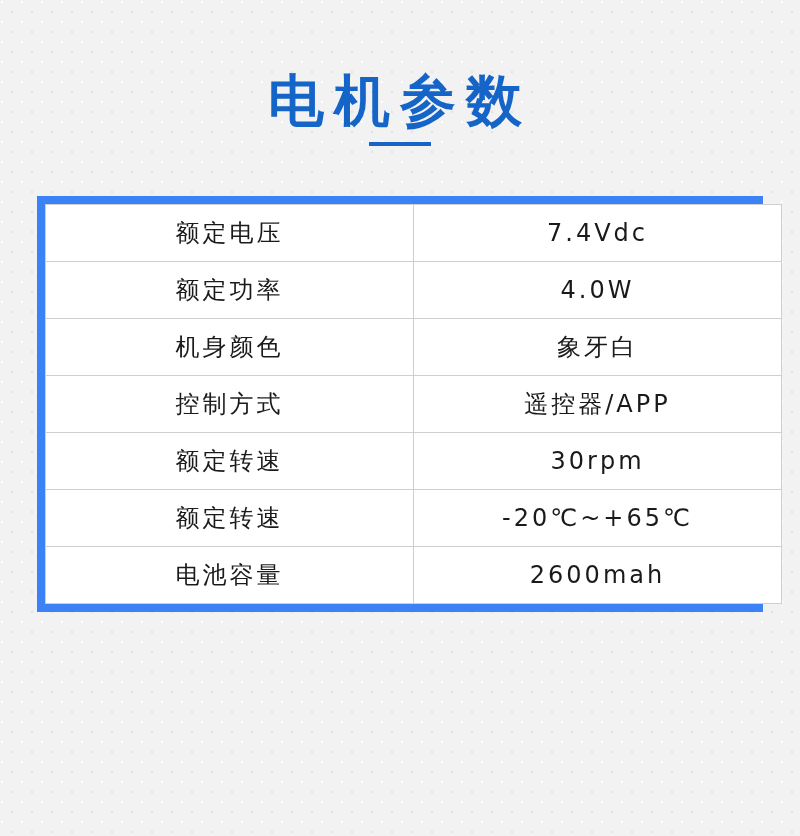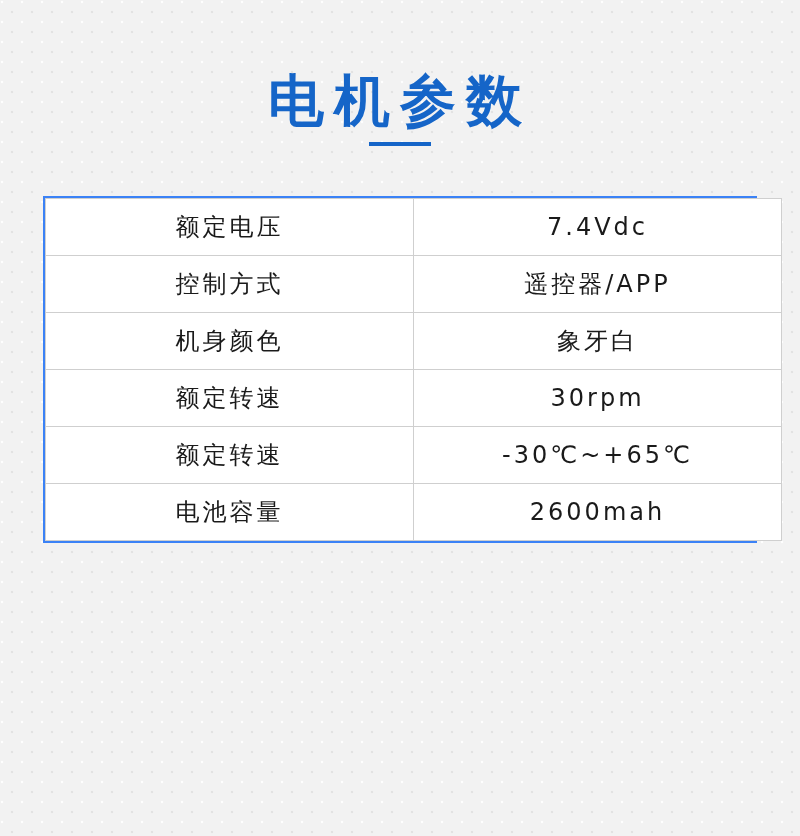--- a/index.html
+++ b/index.html
@@ -70,21 +70,21 @@
     letter-spacing: 3px;
     padding: 0 6px;
   }
   table.spec-table td.label-cell {
     width: 355px;
   }
   table.spec-table td.value-cell {
     width: 355px;
   }
   .outer-border {
-    border: 2px solid #3b82f6;
+    border: 8px solid #3b82f6;
   }
 </style>
 </head>
 <body>
 
 <div class="page">
 
   <div class="title-wrap">
     <div class="title">
       <span>电机参数</span>
@@ -93,34 +93,38 @@
   </div>
 
   <div class="spec-table-wrap outer-border">
     <table class="spec-table">
       <tbody>
         <tr>
           <td class="label-cell">额定电压</td>
           <td class="value-cell">7.4Vdc</td>
         </tr>
         <tr>
-          <td class="label-cell">控制方式</td>
-          <td class="value-cell">遥控器/APP</td>
+          <td class="label-cell">额定功率</td>
+          <td class="value-cell">4.0W</td>
         </tr>
         <tr>
           <td class="label-cell">机身颜色</td>
           <td class="value-cell">象牙白</td>
+        </tr>
+        <tr>
+          <td class="label-cell">控制方式</td>
+          <td class="value-cell">遥控器/APP</td>
         </tr>
         <tr>
           <td class="label-cell">额定转速</td>
           <td class="value-cell">30rpm</td>
         </tr>
         <tr>
           <td class="label-cell">额定转速</td>
-          <td class="value-cell">-30℃~+65℃</td>
+          <td class="value-cell">-20℃~+65℃</td>
         </tr>
         <tr>
           <td class="label-cell">电池容量</td>
           <td class="value-cell">2600mah</td>
         </tr>
       </tbody>
     </table>
   </div>
 
 </div>

